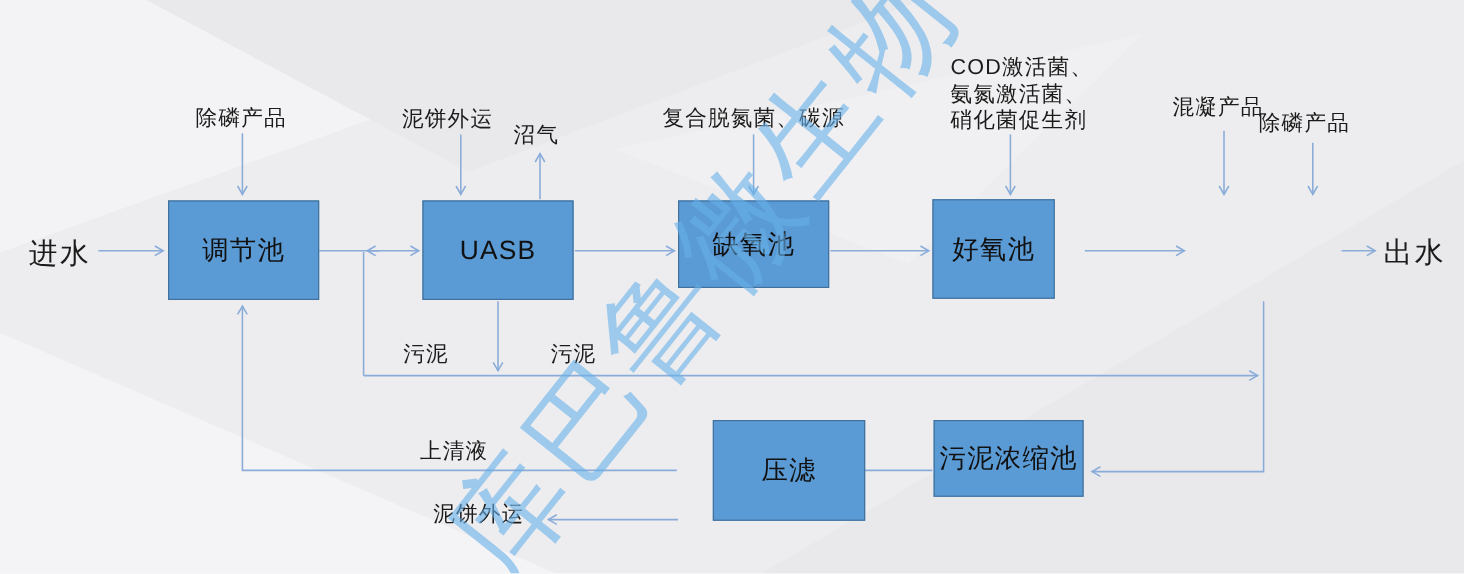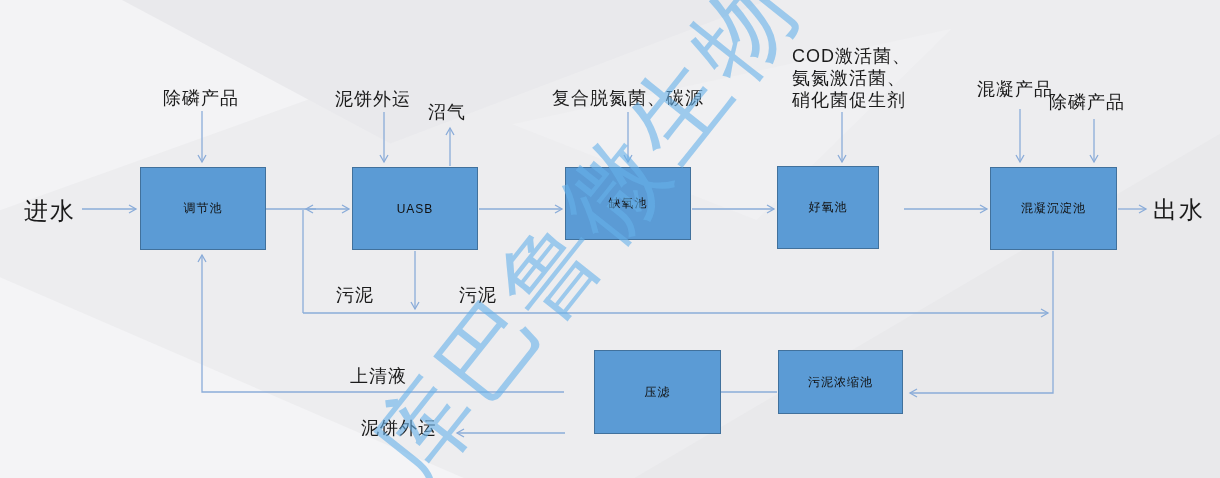--- a/index.html
+++ b/index.html
@@ -12,21 +12,21 @@
   .facet{position:absolute;inset:0;pointer-events:none;}
   .f1{background:#f3f3f5;clip-path:polygon(0 0,48% 0,0 44%);}
   .f2{background:#e9e9ec;clip-path:polygon(10% 0,63% 0,32% 30%);}
   .f3{background:#f4f4f6;clip-path:polygon(0 58%,38% 100%,0 100%);}
   .f4{background:#e9e9eb;clip-path:polygon(100% 28%,100% 100%,52% 100%);}
   .f5{background:#f0f0f2;clip-path:polygon(42% 26%,78% 6%,62% 46%);}
   #connectors{position:absolute;left:0;top:0;width:1220px;height:478px;}
   #connectors *{stroke:var(--connector-color);fill:none;stroke-width:1.3px;}
   .tank{position:absolute;background:var(--box-fill);border:1.5px solid var(--box-border);
         box-sizing:border-box;display:flex;align-items:center;justify-content:center;
-        font-size:12px;color:#111;letter-spacing:1px;}
+        font-size:22px;color:#111;letter-spacing:1px;}
   .lbl{position:absolute;font-size:18px;color:var(--text-color);white-space:nowrap;letter-spacing:1px;}
   .io{font-size:24px;letter-spacing:2px;}
   .cod{line-height:22px;}
   #watermark{position:absolute;left:586px;top:229px;transform:translate(-50%,-50%) rotate(-51.5deg);
         font-size:97px;letter-spacing:5px;white-space:nowrap;color:var(--watermark-color);
         pointer-events:none;z-index:5;}
 </style>
 </head>
 <body>
 
@@ -64,21 +64,20 @@
     <path d="M1053,251 V393 H910" marker-end="url(#ar)"></path>
     <path d="M777,392 H698" marker-end="url(#ar)"></path>
     <path d="M564,392 H202 V255" marker-end="url(#ar)"></path>
     <path d="M565,433 H457" marker-end="url(#ar)"></path>
   </svg>
 
   <div class="tank" style="left:140px;top:167px;width:126px;height:83px">调节池</div>
   <div class="tank" style="left:352px;top:167px;width:126px;height:83px">UASB</div>
   <div class="tank" style="left:565px;top:167px;width:126px;height:73px">缺氧池</div>
   <div class="tank" style="left:777px;top:166px;width:102px;height:83px">好氧池</div>
-  <div class="tank" style="left:990px;top:167px;width:127px;height:83px">混凝沉淀池</div>
   <div class="tank" style="left:594px;top:350px;width:127px;height:84px">压滤</div>
   <div class="tank" style="left:778px;top:350px;width:125px;height:64px">污泥浓缩池</div>
 
   <div class="lbl io" style="left:24px;top:195px">进水</div>
   <div class="lbl io" style="left:1153px;top:194px">出水</div>
 
   <div class="lbl" style="left:163px;top:86px">除磷产品</div>
   <div class="lbl" style="left:335px;top:87px">泥饼外运</div>
   <div class="lbl" style="left:428px;top:100px">沼气</div>
   <div class="lbl" style="left:552px;top:86px">复合脱氮菌、碳源</div>

